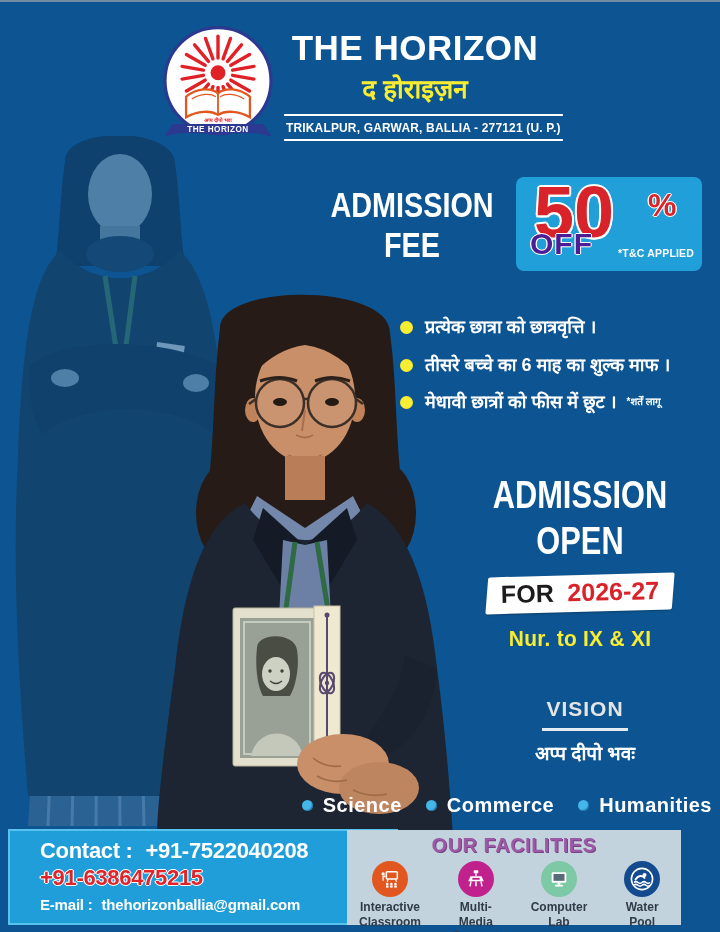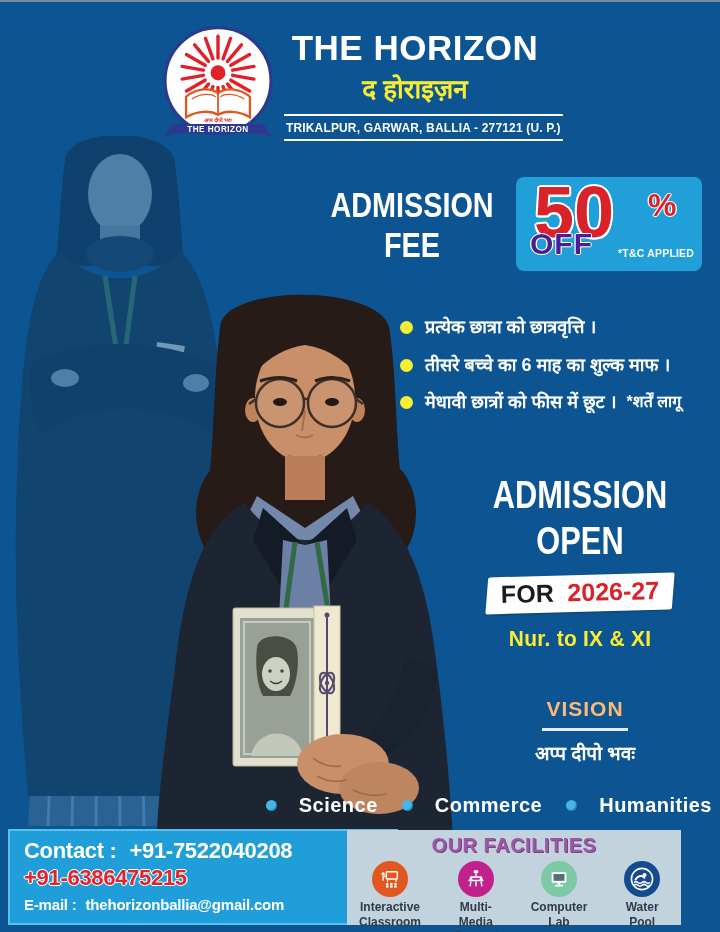--- a/index.html
+++ b/index.html
@@ -33,49 +33,49 @@
   .outline-w-thin{text-shadow:-1.2px 0 0 #fff,1.2px 0 0 #fff,0 -1.2px 0 #fff,0 1.2px 0 #fff;}
   .fifty{position:absolute;left:18px;top:-6px;font-size:72px;font-weight:800;color:#d8232a;}
   .pct{position:absolute;left:132px;top:10px;font-size:32px;font-weight:800;color:#d8232a;}
   .off{position:absolute;left:14px;bottom:10px;font-size:30px;font-weight:800;letter-spacing:1px;color:#4c1d95;}
   .tnc{position:absolute;left:102px;bottom:12px;font-size:10.5px;font-weight:700;color:#fff;letter-spacing:.2px;}
 
   
   .benefits{position:absolute;left:400px;top:316px;width:322px;z-index:5;}
   .benefit{display:flex;align-items:flex-start;margin-bottom:15px;color:#fff;font-size:18px;font-weight:700;line-height:1.25;}
   .bullet-dot{flex:none;width:13px;height:13px;border-radius:50%;background:#f9ed32;margin:5px 12px 0 0;}
-  .benefit .note{font-size:16px;font-weight:700;margin-left:10px;align-self:center;white-space:nowrap;}
+  .benefit .note{font-size:10px;font-weight:700;margin-left:10px;align-self:center;white-space:nowrap;}
 
   
   .admission{position:absolute;left:468px;top:474px;width:224px;text-align:center;z-index:5;}
   .adm-line{color:#fff;font-size:35px;font-weight:800;line-height:1.06;transform:scale(.88,1.1);transform-origin:top center;}
   .adm-line + .adm-line{margin-top:9px;}
   .session-box{display:inline-block;margin-top:18px;background:#fff;padding:3px 14px 5px;border-radius:2px;
     transform:skewX(-6deg) rotate(-1.5deg);box-shadow:0 1px 2px rgba(0,0,0,.25);}
   .session-inner{display:inline-block;transform:skewX(6deg);white-space:nowrap;}
   .for-label{font-size:25px;font-weight:800;color:#1c1c1c;}
   .session-value{font-size:25px;font-weight:800;color:#d8232a;margin-left:9px;}
   .classes{margin-top:14px;font-size:22px;font-weight:800;color:#f9ed32;letter-spacing:.3px;transform:scaleX(.95);}
 
   
   .vision{position:absolute;left:500px;top:697px;width:170px;text-align:center;z-index:5;}
-  .vision-heading{font-size:21px;font-weight:800;color:#fdba74;letter-spacing:1px;}
+  .vision-heading{font-size:21px;font-weight:800;color:#e5e5e5;letter-spacing:1px;}
   .vision-divider{width:86px;height:3px;background:#e4ebf1;margin:7px auto 9px;}
   .vision-motto{font-size:19px;font-weight:700;color:#fff;}
 
   
   .streams{position:absolute;left:0;top:792px;width:712px;height:26px;display:flex;justify-content:flex-end;
     align-items:center;gap:24px;padding-right:8px;z-index:6;}
-  .stream{display:flex;align-items:center;gap:22px;}
+  .stream{display:flex;align-items:center;gap:10px;}
   .stream-bullet{width:11px;height:11px;border-radius:50%;background:#45b6ea;box-shadow:inset -1px -1px 1px rgba(0,60,110,.5);}
   .stream-label{color:#fff;font-size:20px;font-weight:700;letter-spacing:.5px;}
 
   
   .contact-panel{position:absolute;left:8px;top:829px;width:390px;height:96px;background:#1f9ed9;
-    border:2px solid #57c2ec;box-sizing:border-box;padding:7px 10px 0 14px;z-index:7;}
+    border:2px solid #57c2ec;box-sizing:border-box;padding:7px 10px 0 30px;z-index:7;}
   .contact-line1{font-size:22px;font-weight:800;color:#fff;letter-spacing:-.3px;white-space:nowrap;}
   .contact-line1 .phone{margin-left:7px;}
   .phone-secondary{margin-top:1px;padding-right:6px;font-size:22px;font-weight:800;color:#e0242b;letter-spacing:-.3px;}
   .email-line{margin-top:5px;font-size:15px;font-weight:800;color:#fff;letter-spacing:-.2px;white-space:nowrap;}
   .email-line .email{margin-left:5px;}
 
   .facilities-panel{position:absolute;left:347px;top:830px;width:334px;height:95px;background:#c3d3de;
     box-sizing:border-box;padding-top:4px;z-index:7;}
   .facilities-heading{text-align:center;font-size:20px;font-weight:800;color:#9c59a5;letter-spacing:.5px;
     text-shadow:1px 1px 0 #7a4283;}

